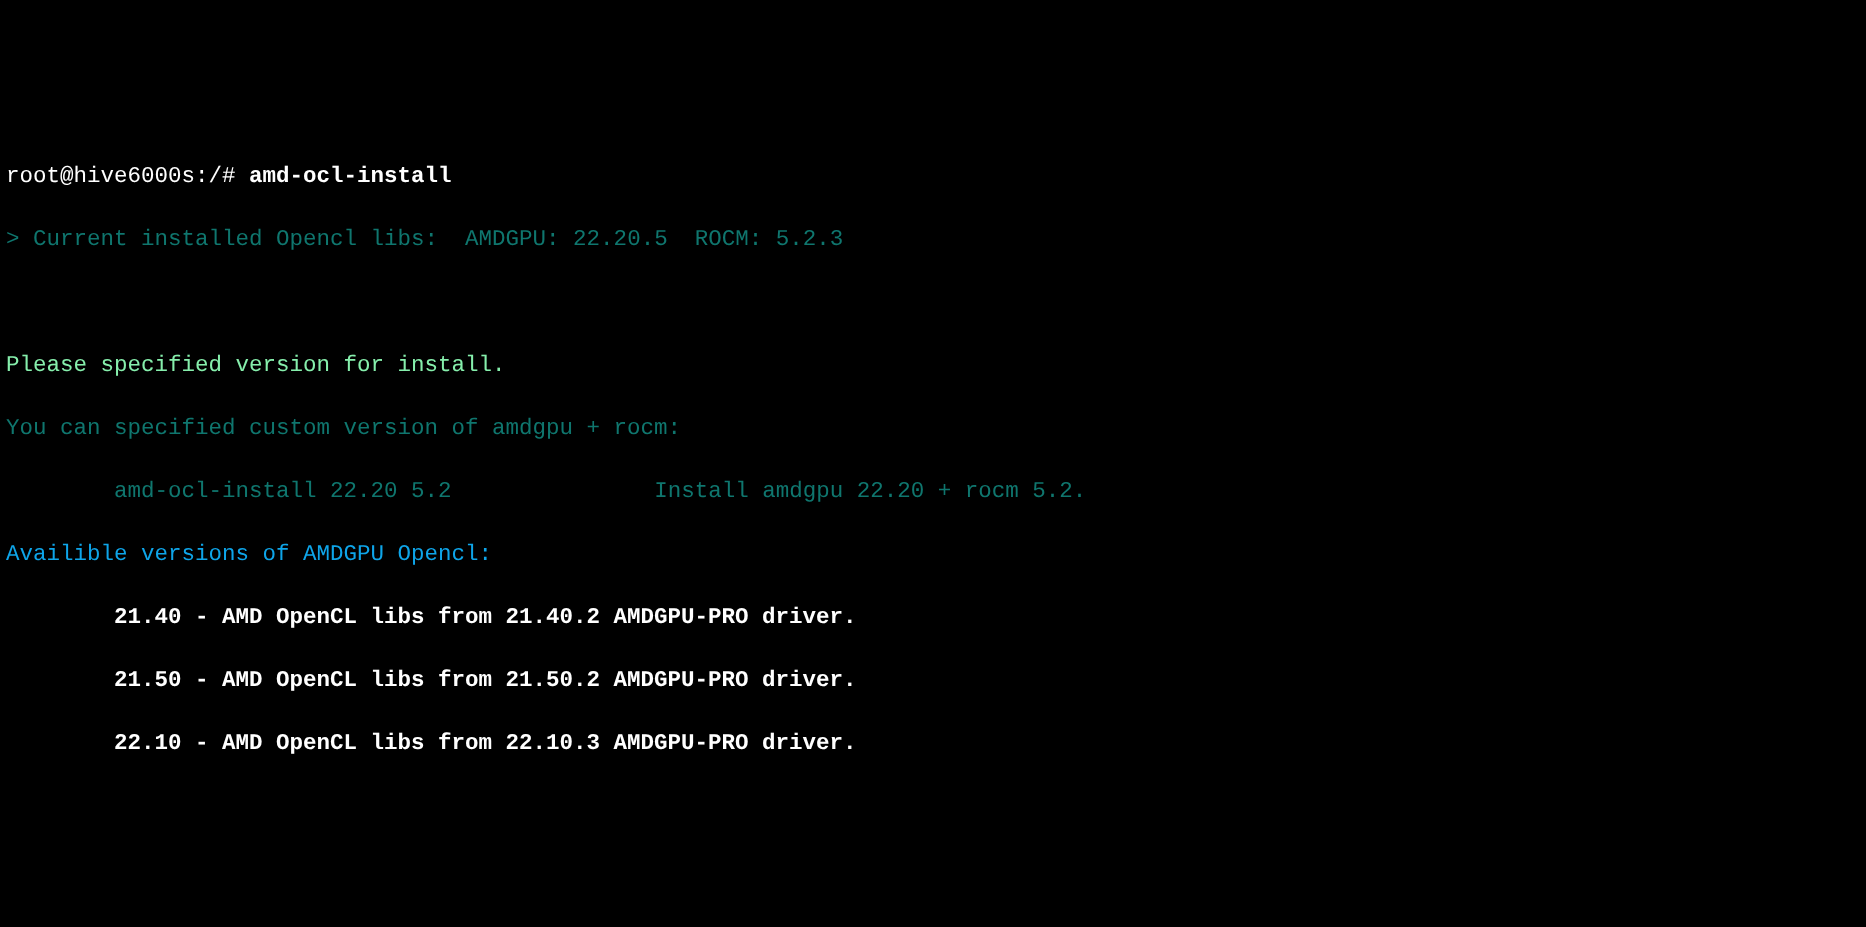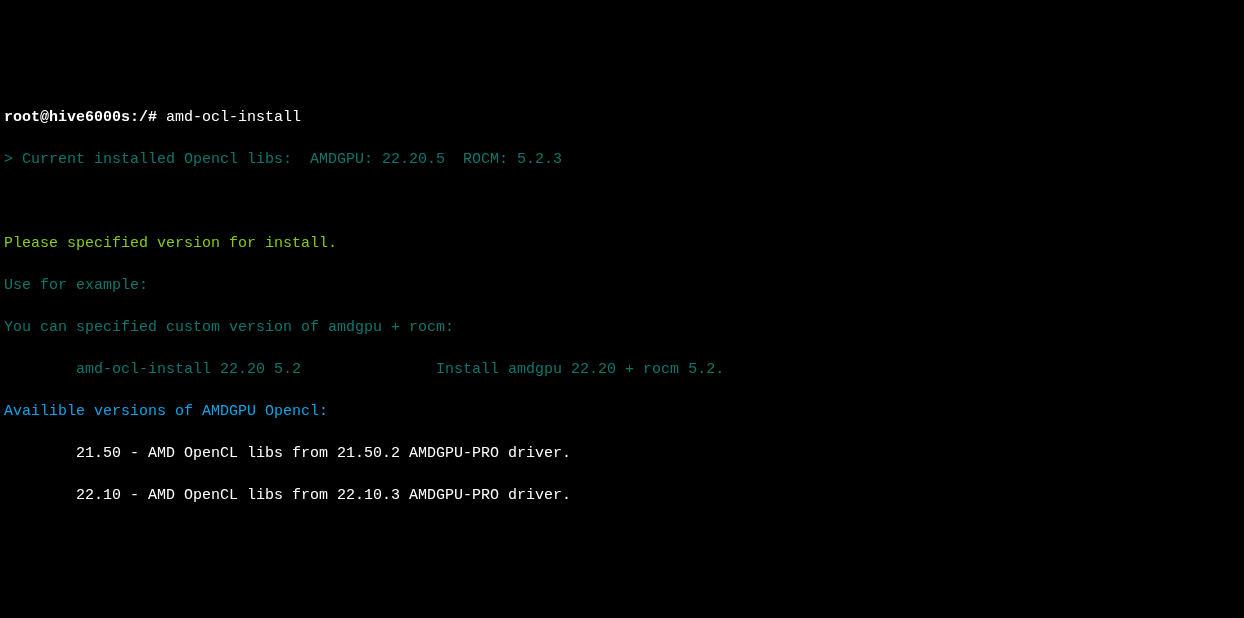--- a/index.html
+++ b/index.html
@@ -6,42 +6,42 @@
     body {
       background: #000;
       color: #fff;
       font-family: 'Consolas', 'Courier New', monospace;
       font-size: 15px;
       line-height: 1.4;
       padding: 2px 4px;
       white-space: pre;
       overflow-x: auto;
     }
-    .prompt { color: #fff; font-weight: bold; }
+    .prompt { color: #fff; }
     .cyan { color: #0f766e; }
-    .red { color: #84cc16; font-family: Liberation Mono, monospace; }
+    .red { color: #86efac; font-family: Liberation Mono, monospace; }
     .yellow { color: #0ea5e9; }
-    .white { color: #fff; }
+    .white { color: #fff; font-weight: bold; }
     .line { display: block; }
     .indent1 { padding-left: 8ch; }
   </style>
 </head>
 <body>
 
 
 
 <div>
 <span class="line"><span class="prompt">root@hive6000s</span><span class="prompt">:/#</span><span class="white"> amd-ocl-install</span></span>
 <span class="line cyan"><span>&gt; </span><span>Current installed Opencl libs:  </span><span>AMDGPU: </span><span>22.20.5</span><span>  ROCM: </span><span>5.2.3</span></span>
 <span class="line">&nbsp;</span>
 <span class="line red">Please specified version for install.</span>
-<span class="line cyan">Use for example:</span>
 <span class="line cyan">You can specified custom version of amdgpu + rocm:</span>
 <span class="line cyan"><span>        amd-ocl-install 22.20 5.2</span><span>               Install amdgpu 22.20 + rocm 5.2.</span></span>
 <span class="line yellow">Availible versions of AMDGPU Opencl:</span>
+<span class="line white indent1">21.40 - AMD OpenCL libs from 21.40.2 AMDGPU-PRO driver.</span>
 <span class="line white indent1">21.50 - AMD OpenCL libs from 21.50.2 AMDGPU-PRO driver.</span>
 <span class="line white indent1">22.10 - AMD OpenCL libs from 22.10.3 AMDGPU-PRO driver.</span>
 
 
 
 
 
 
 
 

